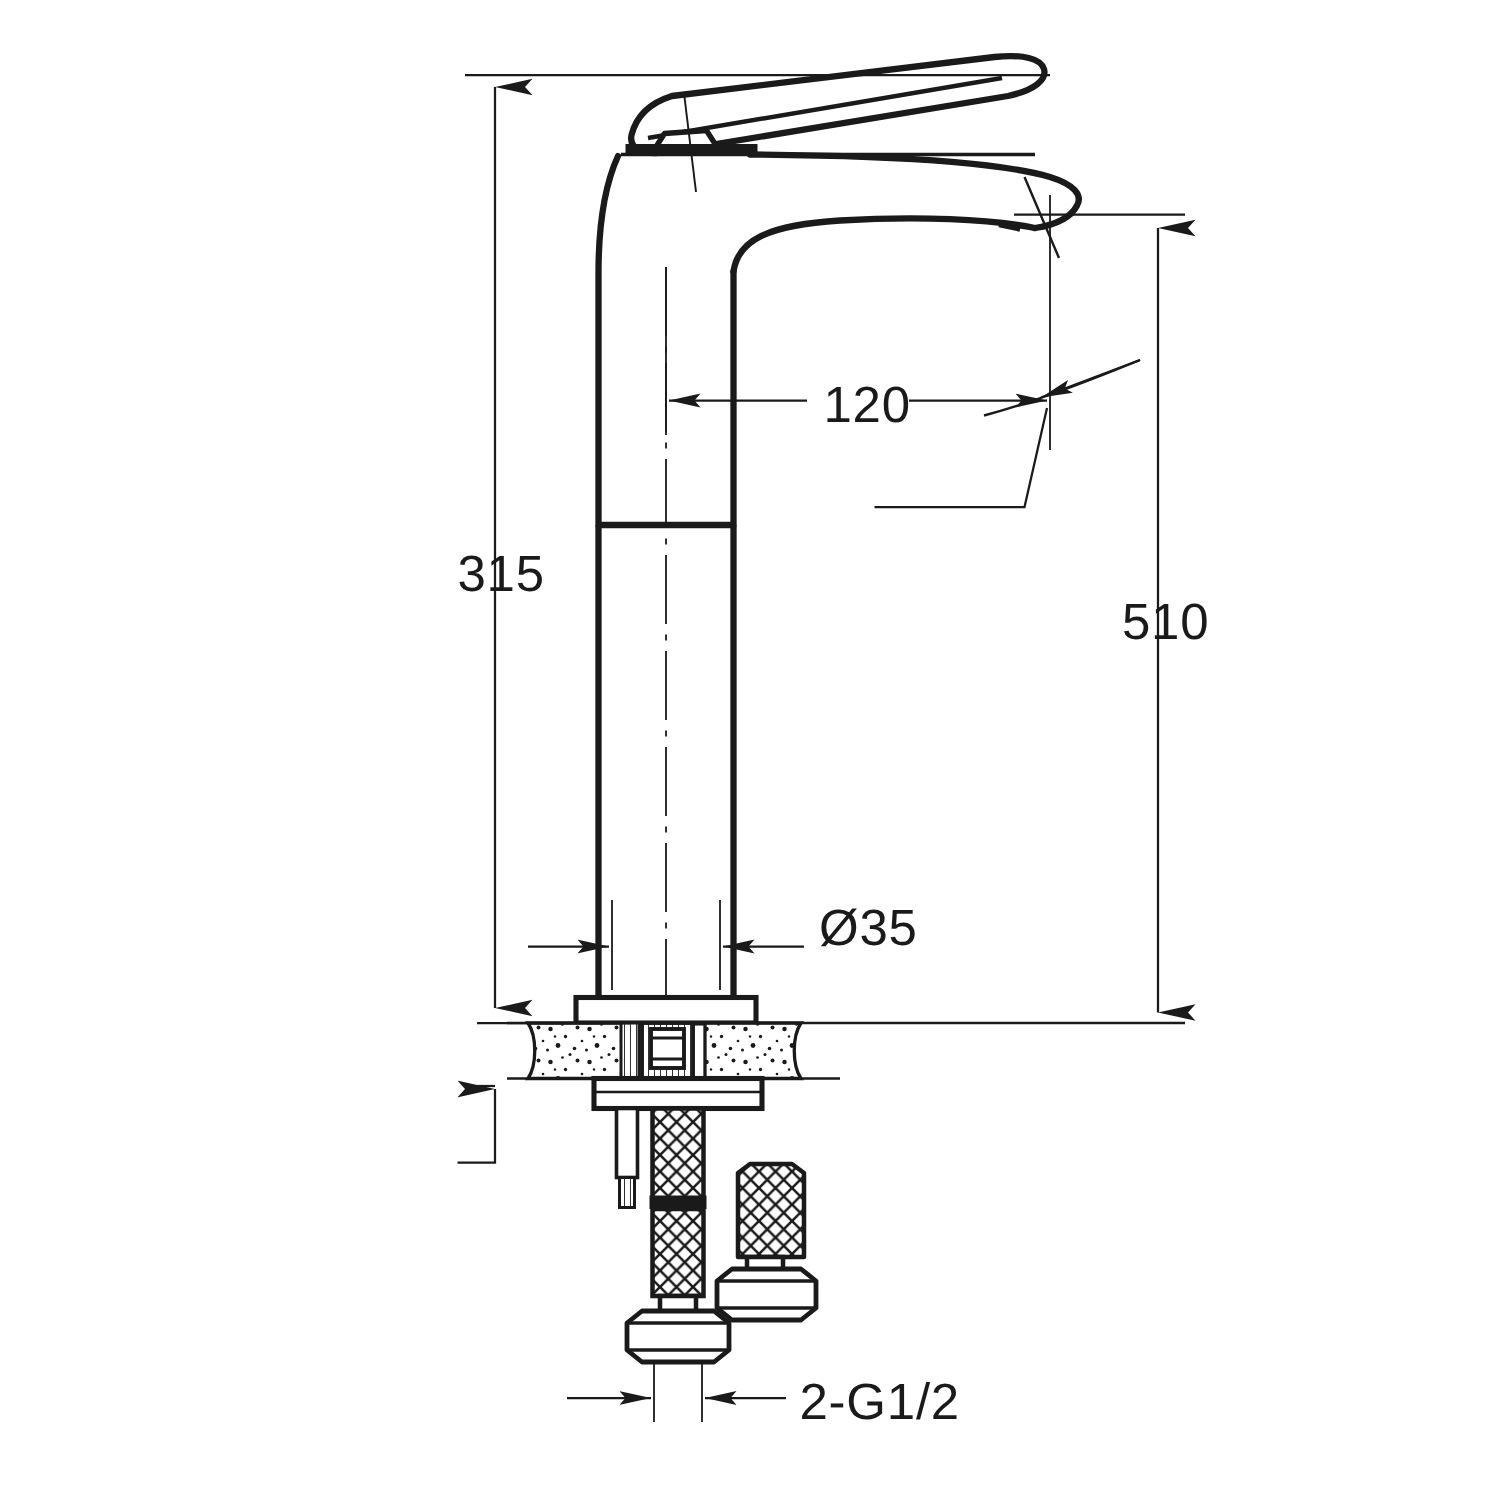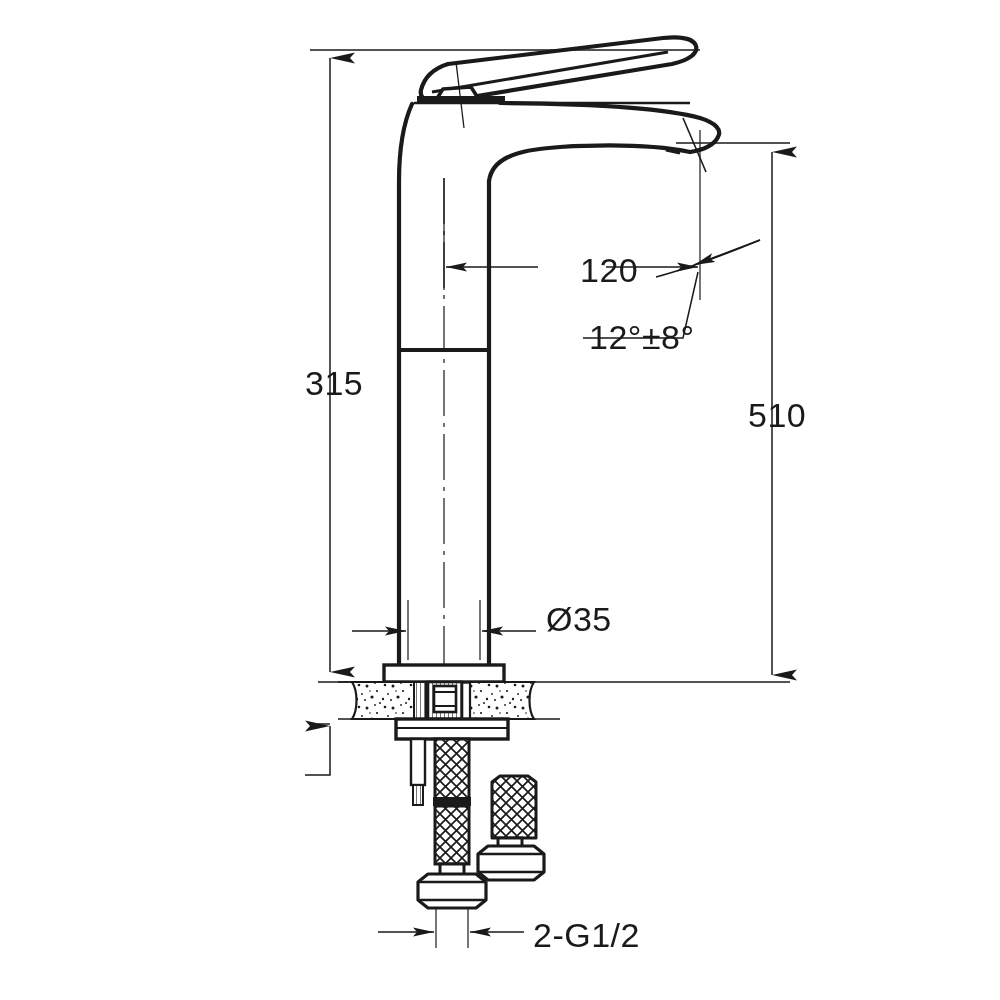--- a/index.html
+++ b/index.html
@@ -229,23 +229,22 @@
       <line x1="436" y1="908" x2="436" y2="948" stroke="#1a1a1a" stroke-width="1.2"></line>
       <line x1="468" y1="908" x2="468" y2="948" stroke="#1a1a1a" stroke-width="1.2"></line>
       <line x1="378" y1="932" x2="434" y2="932" stroke="#1a1a1a" stroke-width="1.5" marker-end="url(#arrR)"></line>
       <line x1="524" y1="932" x2="470" y2="932" stroke="#1a1a1a" stroke-width="1.5" marker-end="url(#arrL)"></line>
     </g>
 
   </svg>
 
   <div class="dimtext" style="left:305px; top:352px;margin-top:12px;">315</div>
 
-  <div class="dimtext" style="left:580px; top:251px;">120</div>
-
-  <div class="dimtext" style="left:589px; top:318px;">12°±8°</div>
+  <div class="dimtext" style="left:549px; top:251px;">120</div>
+
 
   <div class="dimtext" style="left:748px; top:396px;">510</div>
 
   <div class="dimtext" style="left:546px; top:600px;">Ø35</div>
 
 
   <div class="dimtext" style="left:533px; top:916px;">2-G1/2</div>
 
 </div>
 

